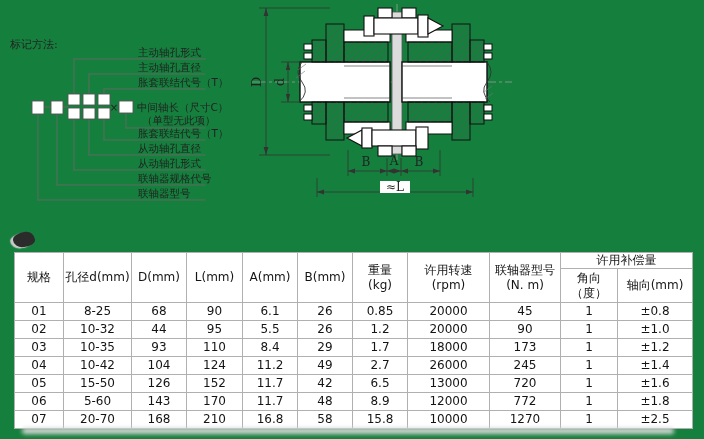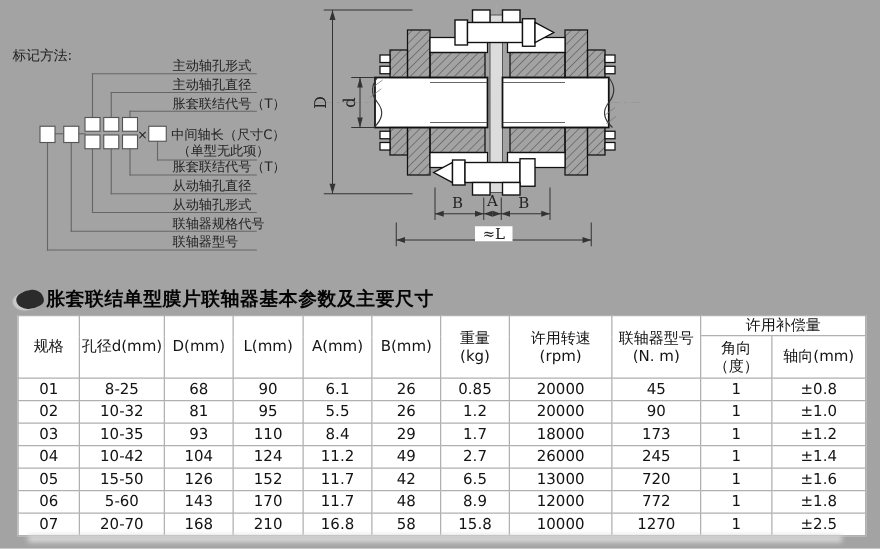--- a/index.html
+++ b/index.html
@@ -1,16 +1,16 @@
 <!DOCTYPE html>
 <html><head>
 <meta charset="utf-8">
 <style>
   html,body{margin:0;padding:0;background:#fff;}
-  .page{position:relative;width:704px;height:439px;background:#a3a3a3;overflow:hidden;
+  .page{position:relative;width:704px;height:439px;background:#15803d;overflow:hidden;
         font-family:"DejaVu Sans","Liberation Sans",sans-serif;color:#1a1a1a;}
   svg.art{position:absolute;left:0;top:0;}
   svg text{fill:#222;}
   .mk-label{font-size:10.5px;}
   .mk-heading{font-size:11px;}
   .dim-big{font-size:13px;font-family:"DejaVu Serif","Liberation Serif",serif;}
   .dim-small{font-size:12px;font-family:"DejaVu Serif","Liberation Serif",serif;}
   .tbl-title{position:absolute;left:13px;top:229px;height:20px;display:flex;align-items:center;
              font-size:15px;font-weight:bold;color:#050505;letter-spacing:0.5px;}
   .blob{display:inline-block;width:22px;height:15px;background:#2b2b2b;margin-right:2px;
@@ -204,21 +204,20 @@
         <polygon points="317,192 324,189.6 324,194.4" fill="#333" stroke="none"></polygon>
         <polygon points="473,192 466,189.6 466,194.4" fill="#333" stroke="none"></polygon>
       </g>
       <rect x="380" y="181" width="30" height="12" fill="#ffffff" stroke="none"></rect>
       <text class="dim-small" text-anchor="middle" x="395" y="191">≈L</text>
     </g>
   </svg>
 
   <div class="tbl-title">
     <span class="blob"></span>
-    <span>胀套联结单型膜片联轴器基本参数及主要尺寸</span>
   </div>
 
   <table class="params">
     <colgroup>
       <col style="width:49px">
         <col style="width:68px">
         <col style="width:55px">
         <col style="width:56px">
       <col style="width:55px">
         <col style="width:55px">
@@ -260,21 +259,21 @@
           <td>26</td>
           <td>0.85</td>
           <td>20000</td>
           <td>45</td>
           <td>1</td>
           <td>±0.8</td>
         </tr>
         <tr>
           <td>02</td>
           <td>10-32</td>
-          <td>81</td>
+          <td>44</td>
           <td>95</td>
           <td>5.5</td>
           <td>26</td>
           <td>1.2</td>
           <td>20000</td>
           <td>90</td>
           <td>1</td>
           <td>±1.0</td>
         </tr>
         <tr>

